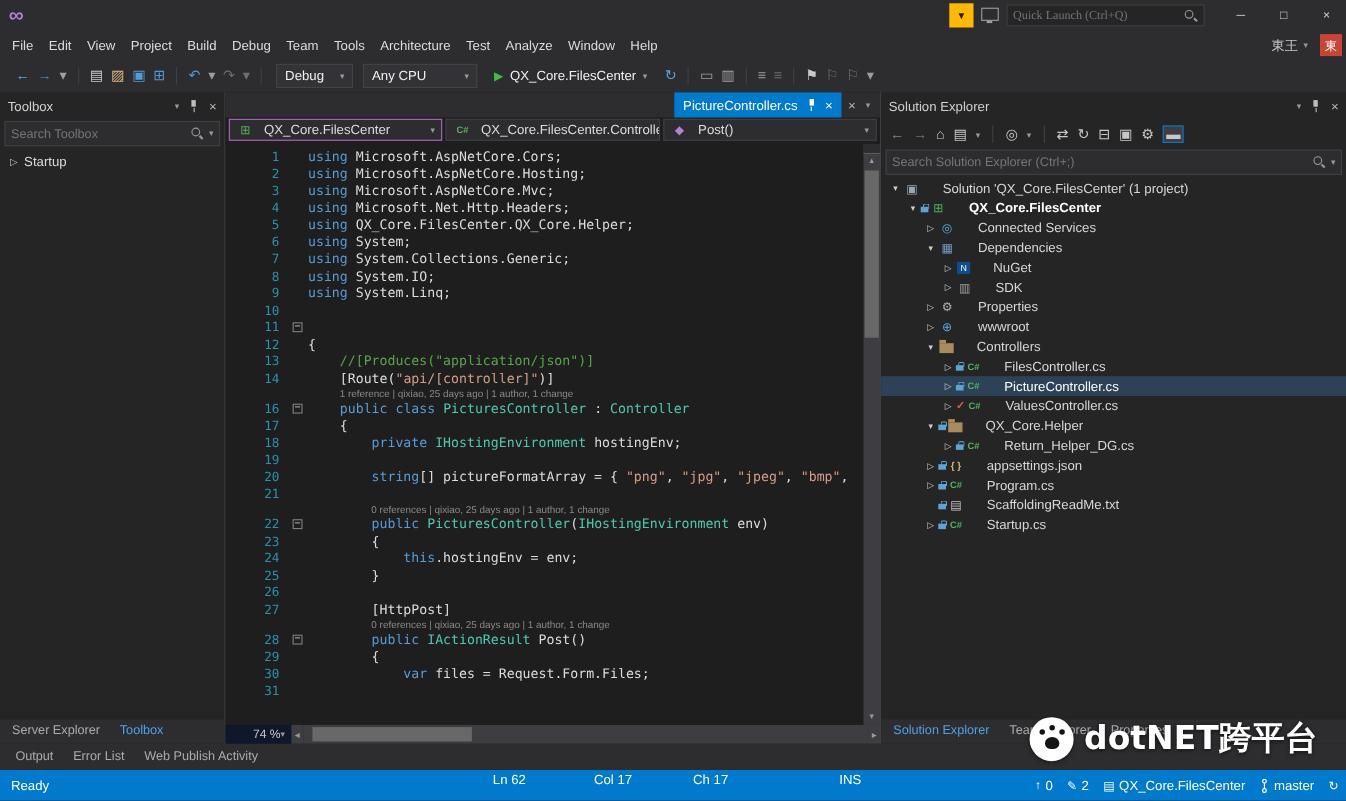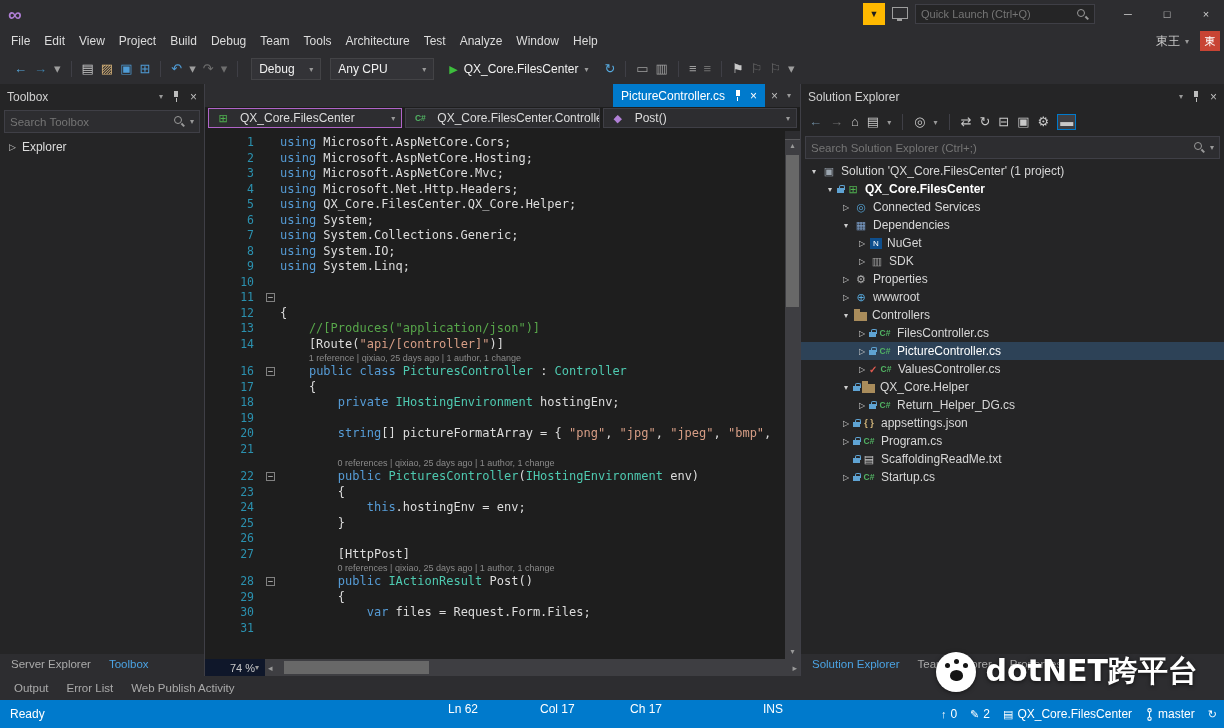--- a/index.html
+++ b/index.html
@@ -9,21 +9,21 @@
 
   
   .titlebar{height:28px;display:flex;align-items:center;background:#2D2D30;padding-left:8px}
   .vs-logo{color:#B07FD6;font-size:19px;line-height:19px;margin-right:9px;font-weight:bold}
   .title-text{font-size:12px;color:#BBBBBB;white-space:nowrap}
   .tb-right{margin-left:auto;display:flex;align-items:center;gap:7px;height:100%;padding-right:2px}
   .yellow-badge{width:22px;height:22px;background:#FFB900;display:flex;align-items:center;justify-content:center;color:#1E1E1E;font-size:9px}
   .monitor-icon{width:16px;height:12px;border:1.5px solid #9E9E9E;position:relative;margin-top:-2px}
   .monitor-icon::after{content:"";position:absolute;left:4px;top:11px;width:5px;height:2px;background:#9E9E9E}
   .quicklaunch{width:180px;height:20px;background:#252526;border:1px solid #3F3F46;display:flex;align-items:center;padding:0 5px;margin-right:10px}
-  .quicklaunch input{flex:1;background:transparent;border:0;outline:0;color:#8A8A8A;font-size:11px;font-family:Liberation Sans, sans-serif;min-width:0}
+  .quicklaunch input{flex:1;background:transparent;border:0;outline:0;color:#8A8A8A;font-size:11px;font-family:Liberation Serif, serif;min-width:0}
   .mag{position:relative;width:13px;height:13px;display:inline-block;flex:none}
   .mag::before{content:"";position:absolute;left:1px;top:1px;width:6px;height:6px;border:1.5px solid #999999;border-radius:50%}
   .mag::after{content:"";position:absolute;left:8.5px;top:9px;width:4px;height:1.5px;background:#999999;transform:rotate(45deg)}
   .winbtn{width:32px;height:24px;display:flex;align-items:center;justify-content:center;color:#CFCFCF;font-size:11px}
 
   
   .menubar{height:26px;display:flex;align-items:center;padding-left:4px;color:#DCDCDC}
   .menu-items{display:flex}
   .menu-item{padding:4px 7px}
   .menu-right{margin-left:auto;display:flex;align-items:center;gap:5px;padding-right:4px}
@@ -106,21 +106,21 @@
   .ti.folder{width:13px;height:9px;background:#A98C5B;position:relative;margin-top:2px}
   .ti.folder::before{content:"";position:absolute;top:-3px;left:0;width:6px;height:3px;background:#A98C5B}
   .ti.sol{color:#9CA6B0}.ti.proj{color:#4FB14F}.ti.svc{color:#56A8DC}
   .ti.dep{color:#7A9CC6}.ti.sdk{color:#9E9E9E}.ti.wr{color:#B0B0B0}
   .ti.gl{color:#56A8DC}.ti.json{color:#D7BA7D;font-size:9px;font-weight:bold}
   .ti.txt{color:#C8C8C8}.ti.method{color:#B180D7}
   .lock{width:8px;height:9px;position:relative;flex:none}
   .lock::before{content:"";position:absolute;left:1.5px;top:0;width:4px;height:4px;border:1px solid #5FA3D3;border-bottom:none;border-radius:2px 2px 0 0}
   .lock::after{content:"";position:absolute;left:0;top:3.5px;width:7px;height:5px;background:#5FA3D3}
   .chk{color:#E05A50;font-size:10px;font-weight:bold;flex:none;width:9px}
-  .tlabel{margin-left:1px}
+  .tlabel{margin-left:17px}
   .tlabel.b{font-weight:bold;color:#FFFFFF}
 
   
   .bottom-tabs{height:24px;display:flex;align-items:center;background:#2D2D30;padding-left:5px}
   .statusbar{height:28px;background:#007ACC;color:#FFFFFF;position:relative;display:flex;align-items:center}
   .sb-ready{padding-left:10px}
   .sb-abs{position:absolute;top:2px}
   .sb-right{position:absolute;right:7px;top:0;height:100%;display:flex;align-items:center;gap:13px}
   .sb-item{display:flex;align-items:center;gap:4px;color:#FFFFFF}
   .sb-ic{font-size:11px}
@@ -231,21 +231,21 @@
       </span>
     </div>
     <div class="searchbox">
       <input placeholder="Search Toolbox" style="">
       <span class="mag"></span>
       <span class="mini-caret">▾</span>
     </div>
     <div class="toolbox-body">
       <div class="tb-item">
         <span class="tri">▷</span>
-        <span>Explorer</span>
+        <span>Startup</span>
       </div>
     </div>
     <div class="panel-tabs">
         <span class="ptab">Server Explorer</span>
         <span class="ptab active">Toolbox</span>
       </div>
   </div>
 
   <div class="editor">
     <div class="tabrow">

